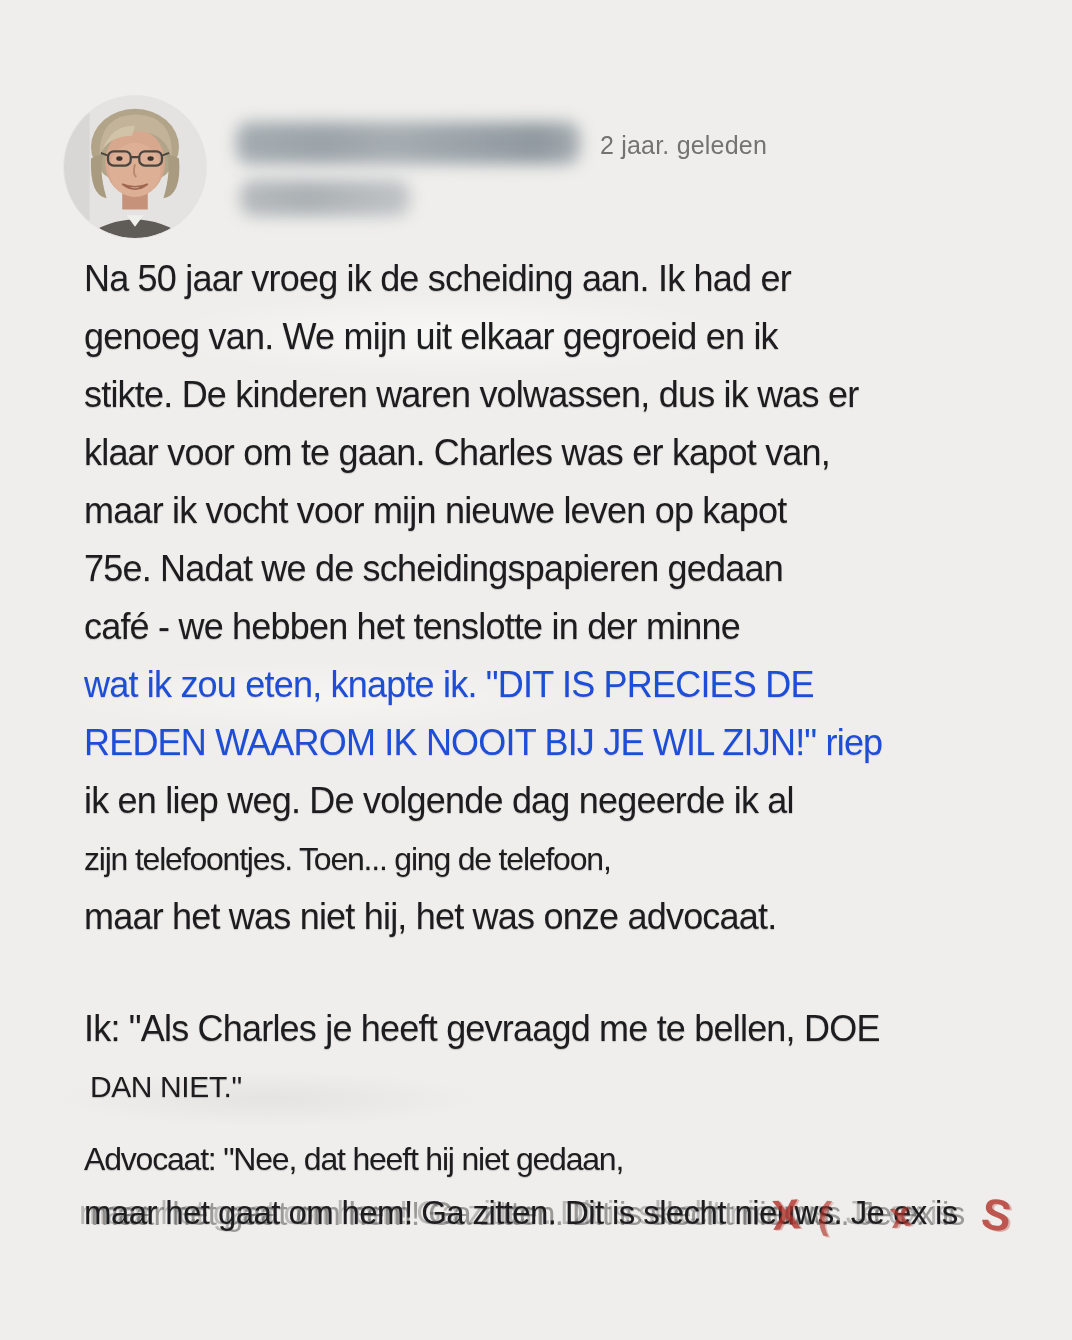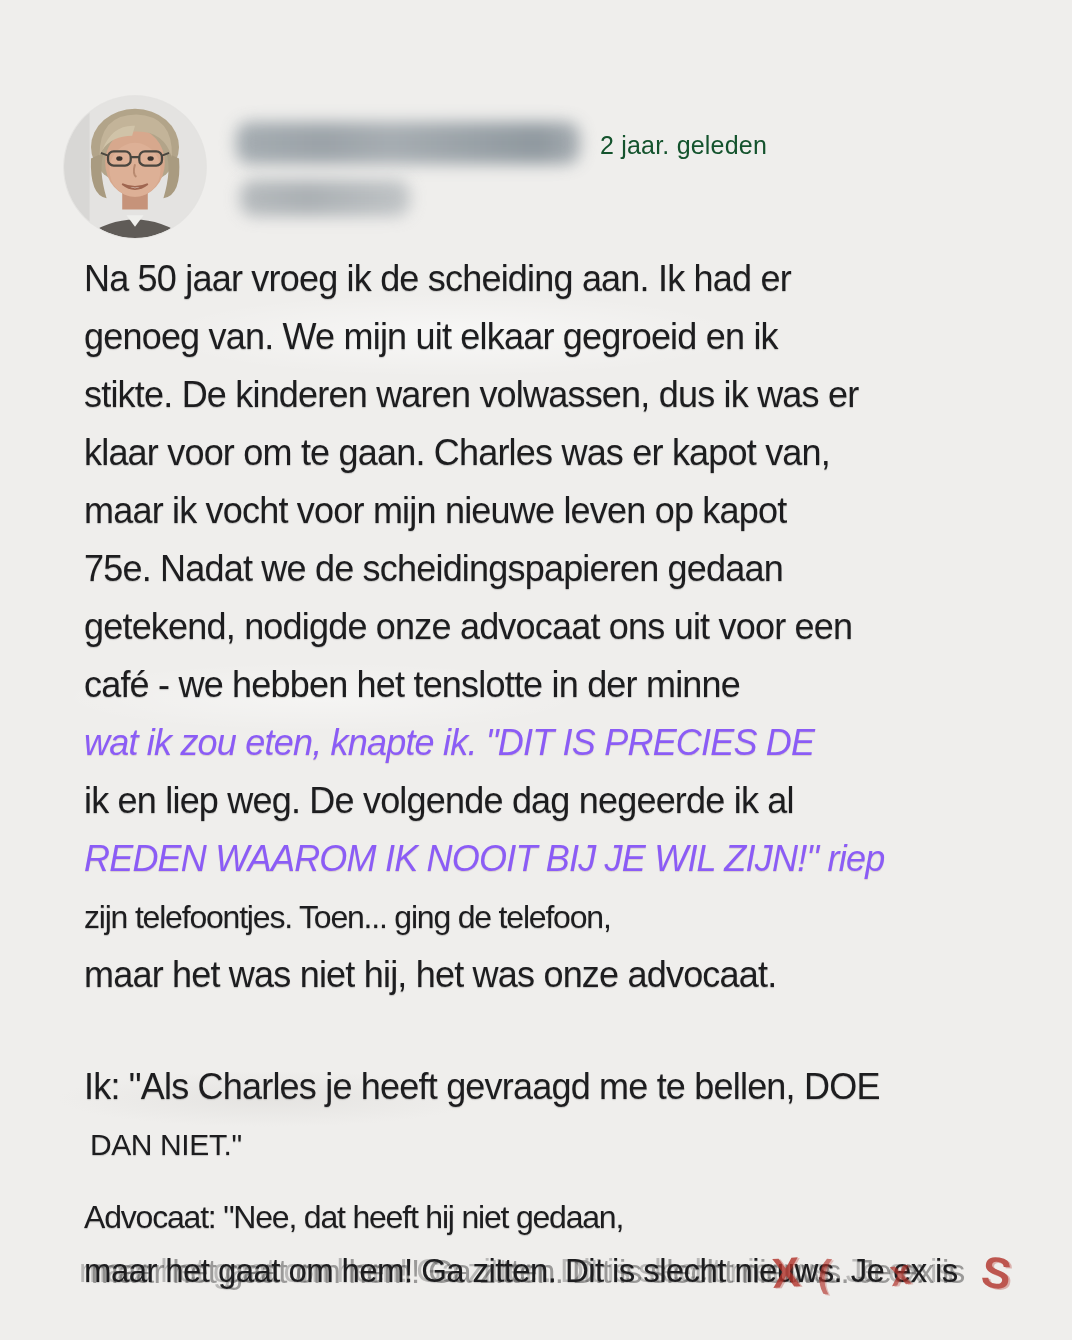--- a/index.html
+++ b/index.html
@@ -35,32 +35,32 @@
     background:linear-gradient(90deg,#99a2a8 0%,#8d969d 25%,#9aa2a8 45%,#8a949b 70%,#7f8a92 88%,#9aa2a8 100%);
     opacity:.85;
   }
   .blob-2{
     left:240px;top:180px;width:170px;height:36px;
     background:linear-gradient(90deg,#a8aeb2 0%,#9aa1a6 40%,#a9afb3 75%,#b5babd 100%);
     opacity:.8;
   }
   .timestamp{
     position:absolute;left:600px;top:131px;
-    font-size:25px;color:#14532d;letter-spacing:.2px;
+    font-size:25px;color:#737373;letter-spacing:.2px;
   }
 
   
   .body-text{position:absolute;left:84px;top:250px;width:960px;}
   .line{
     margin:0;white-space:nowrap;
     font-size:36px;line-height:58px;
     color:#1d1d1f;letter-spacing:-.8px;
     text-shadow:0 1px 1px rgba(40,40,40,.22);
   }
-  .line.red{color:#8b5cf6;text-shadow:0 1px 1px rgba(90,20,20,.15);font-style:italic;}
+  .line.red{color:#1d4ed8;text-shadow:0 1px 1px rgba(90,20,20,.15);}
   .line.large{font-size:32px;letter-spacing:-1.2px;}
   .line.small{font-size:30px;padding-left:6px;letter-spacing:-.4px;}
   .line.ghost{
     position:relative;margin-top:-4px;
     font-size:33px;letter-spacing:-.6px;
     text-shadow:7px 1px 0 rgba(35,35,35,.42), -5px 0 0 rgba(35,35,35,.26), 0 1px 1px rgba(40,40,40,.2);
   }
   .gap-l{margin-top:54px;}
   .gap-s{margin-top:14px;}
 
@@ -127,25 +127,24 @@
     <span class="timestamp">2 jaar. geleden</span>
   </div>
 
   <main class="body-text">
       <p class="line normal"><span>Na 50 jaar vroeg ik de scheiding aan. Ik had er</span></p>
       <p class="line normal"><span>genoeg van. We mijn uit elkaar gegroeid en ik</span></p>
       <p class="line normal"><span>stikte. De kinderen waren volwassen, dus ik was er</span></p>
       <p class="line normal"><span>klaar voor om te gaan. Charles was er kapot van,</span></p>
       <p class="line normal"><span>maar ik vocht voor mijn nieuwe leven op kapot</span></p>
       <p class="line normal"><span>75e. Nadat we de scheidingspapieren gedaan</span></p>
-      <p class="line normal"><span>getekend, nodigde onze advocaat ons uit voor een</span></p>
       <p class="line normal"><span>café - we hebben het tenslotte in der minne</span></p>
       <p class="line red"><span>wat ik zou eten, knapte ik. "DIT IS PRECIES DE</span></p>
+      <p class="line red"><span>REDEN WAAROM IK NOOIT BIJ JE WIL ZIJN!" riep</span></p>
       <p class="line normal"><span>ik en liep weg. De volgende dag negeerde ik al</span></p>
-      <p class="line red"><span>REDEN WAAROM IK NOOIT BIJ JE WIL ZIJN!" riep</span></p>
       <p class="line large"><span>zijn telefoontjes. Toen... ging de telefoon,</span></p>
       <p class="line normal"><span>maar het was niet hij, het was onze advocaat.</span></p>
       <p class="line normal gap-l"><span>Ik: "Als Charles je heeft gevraagd me te bellen, DOE</span></p>
       <p class="line small"><span>DAN NIET."</span></p>
       <p class="line large gap-s"><span>Advocaat: "Nee, dat heeft hij niet gedaan,</span></p>
       <p class="line ghost"><span>maar het gaat om hem! Ga zitten. Dit is slecht nieuws. Je ex is</span><span class="g-art a0">X</span><span class="g-art a1">(</span><span class="g-art a2">x</span><span class="g-art a3">S</span></p>
     </main>
 
 </div>
 

